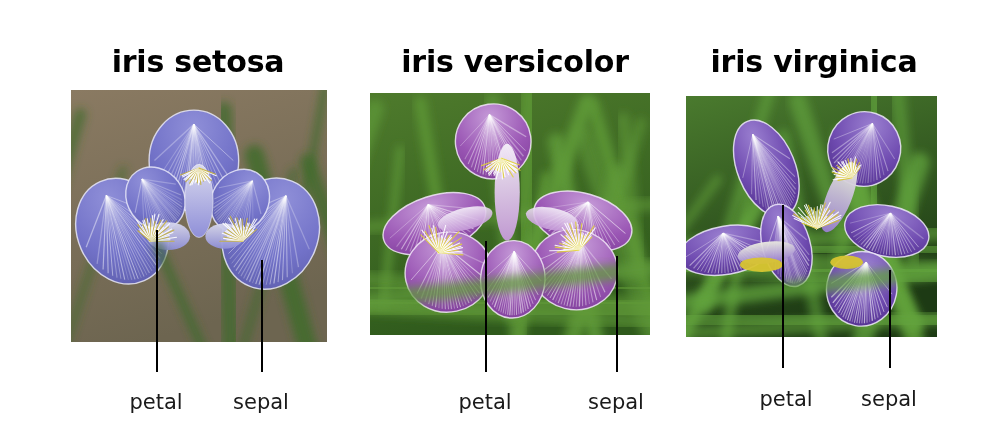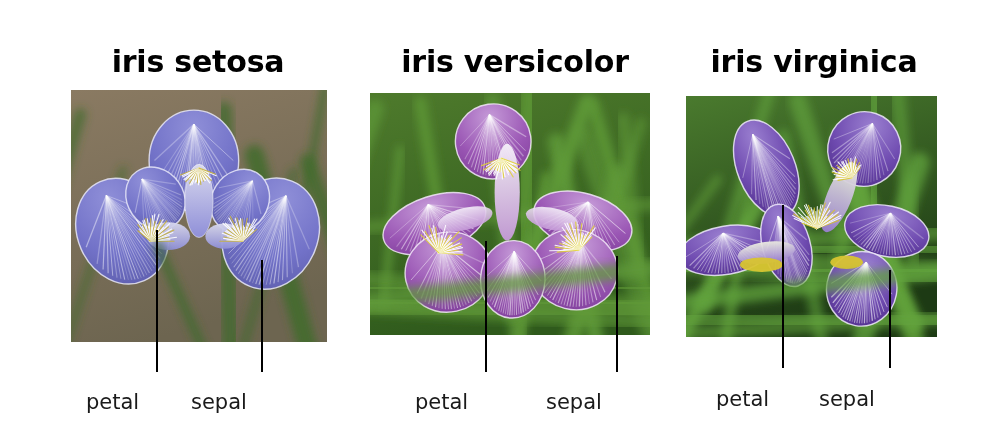--- a/index.html
+++ b/index.html
@@ -46,20 +46,21 @@
   .leader {
     position: absolute;
     width: 0;
     border-left: 2px solid #000000;
   }
   .anno-label {
     position: absolute;
     font-size: 21px;
     color: #1a1a1a;
     white-space: nowrap;
+    text-align: center;
   }
 </style>
 </head>
 <body>
 
 <div class="figure" style="background: rgb(255, 255, 255);">
 
 <div class="panel" style="left: 0px; width: 1000px;">
       <div class="panel-title" style="left: -52px; width: 500px; top: 44px; font-size: 30px; color: rgb(0, 0, 0);">iris setosa</div>
       <div class="photo" style="left: 71px; top: 90px; width: 256px; height: 252px;">

